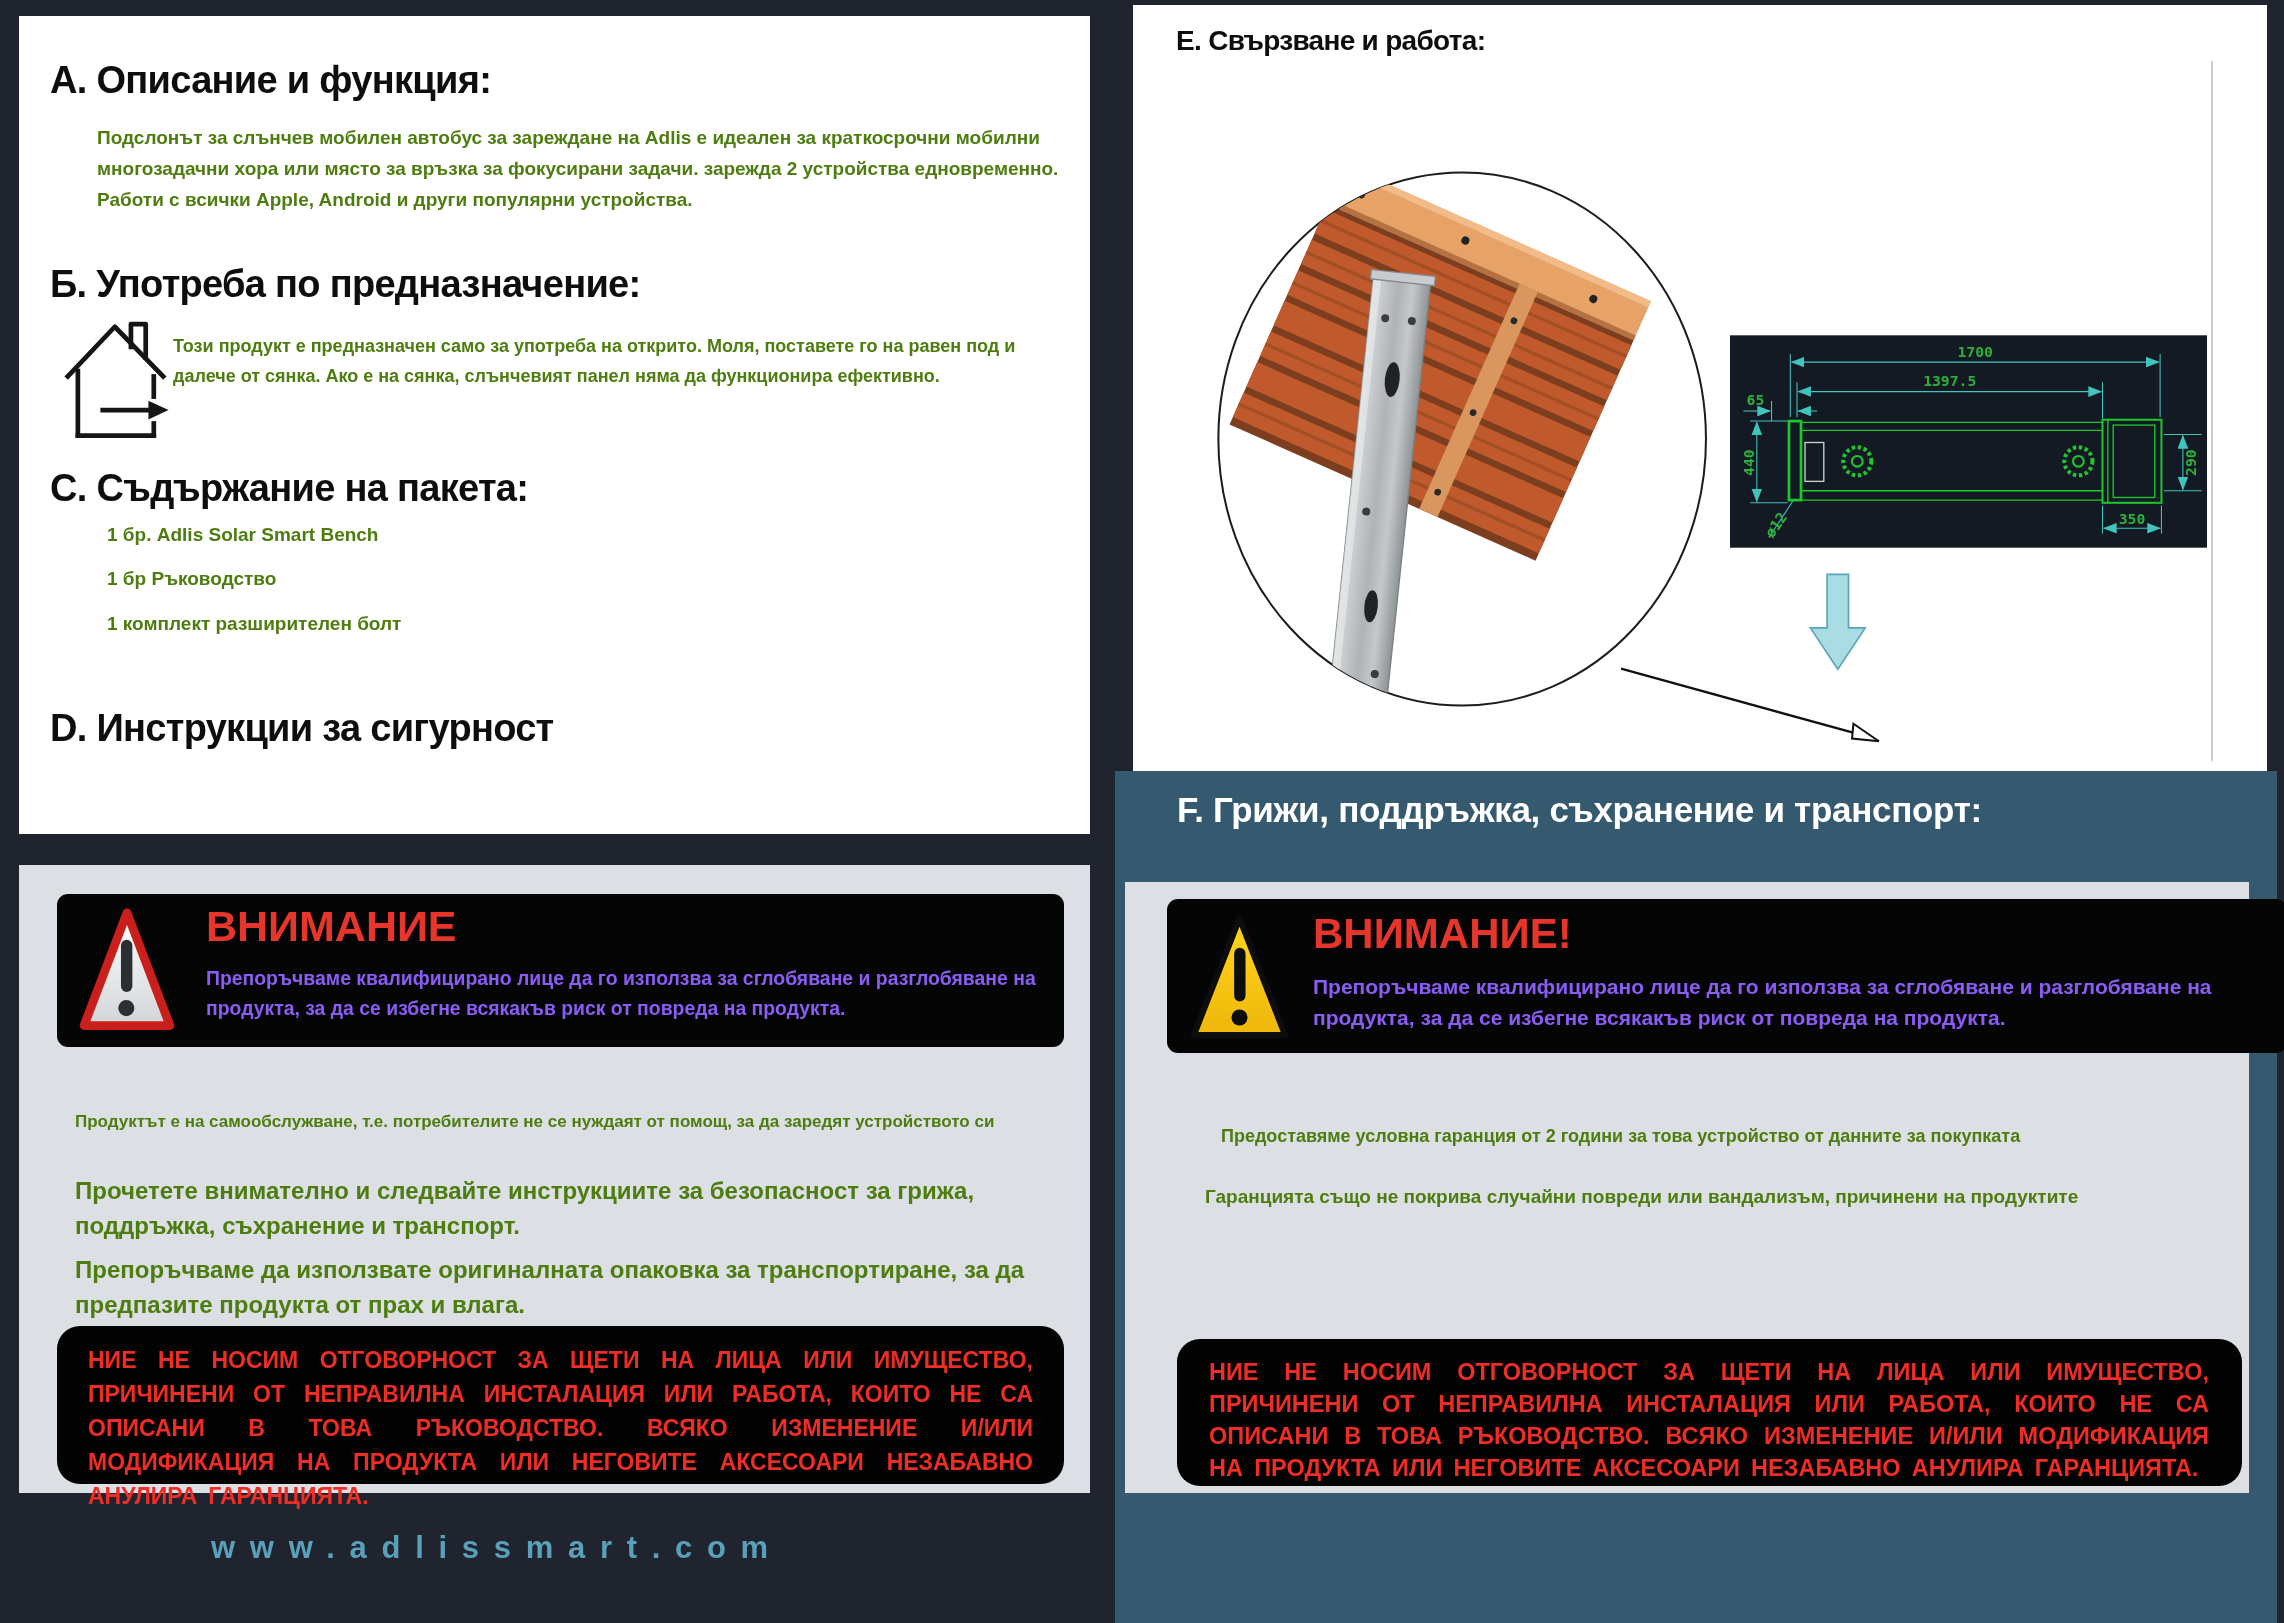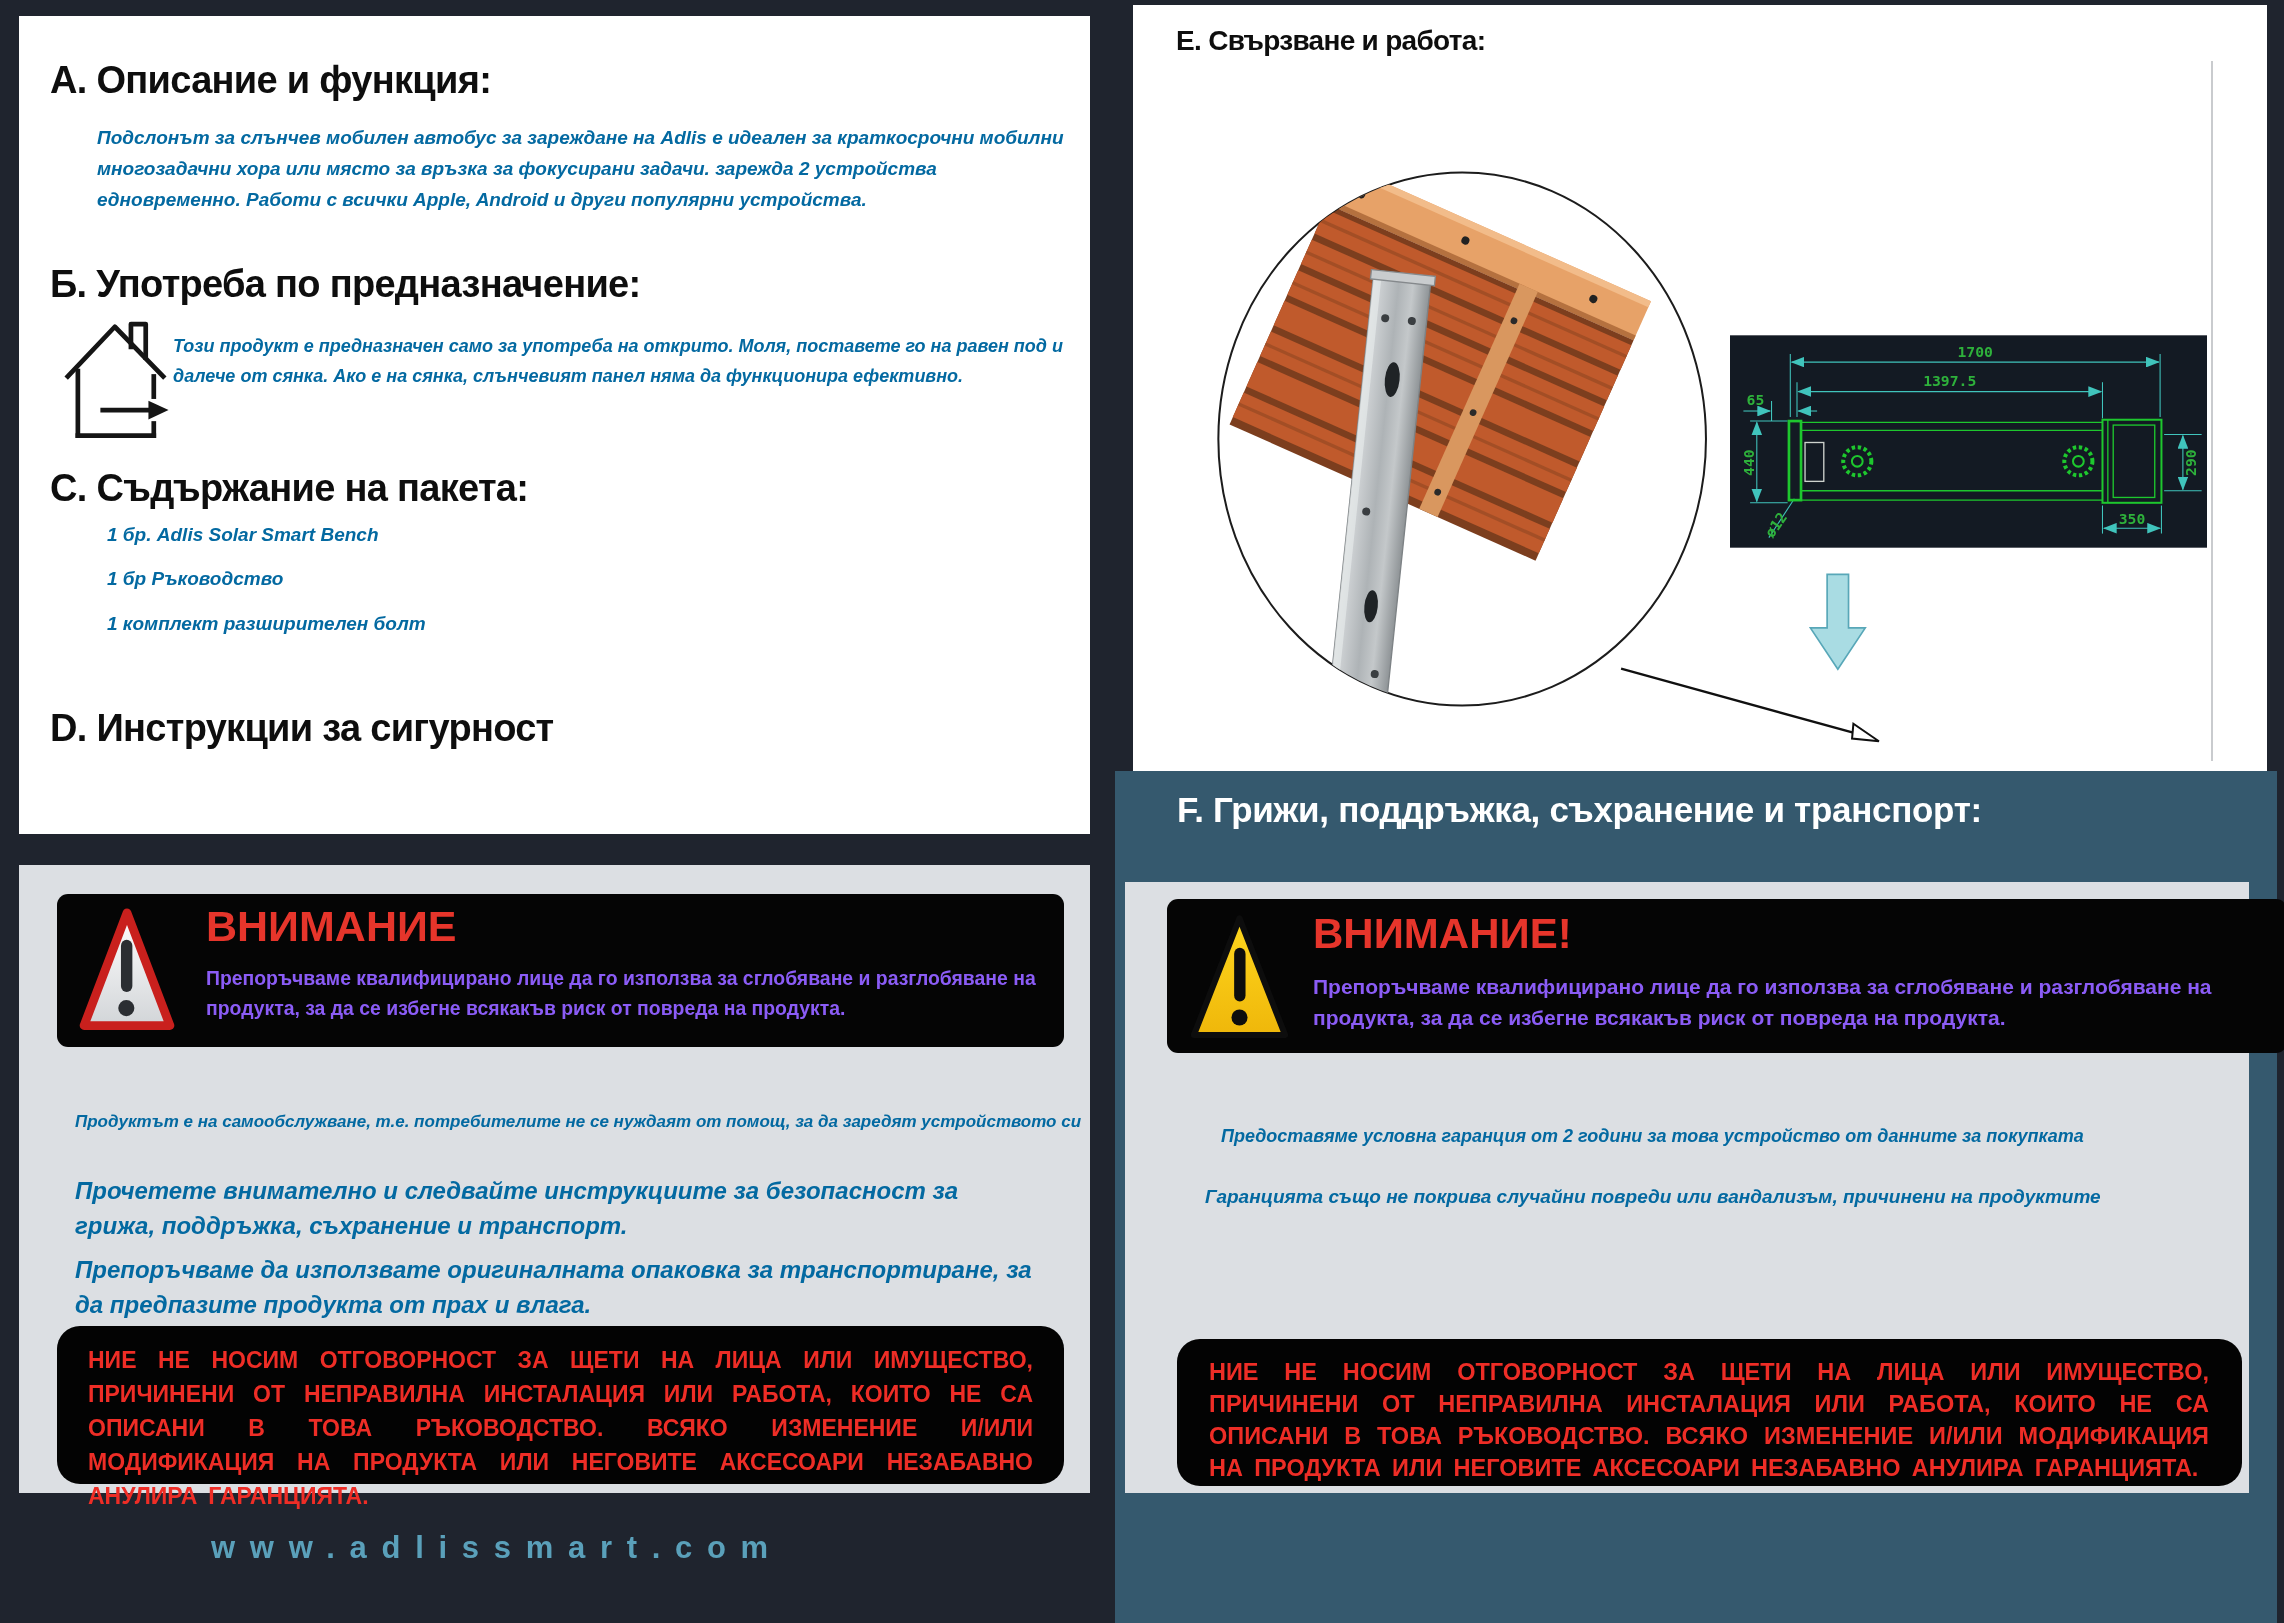--- a/index.html
+++ b/index.html
@@ -11,21 +11,21 @@
     font-weight:700;
     color:#121212;
     overflow:hidden;
   }
   .abs { position:absolute; }
   .panel-white { background:#ffffff; }
   .panel-gray  { background:#dcdfe3; }
   .blue-region { background:#35596e; }
   .h1 { font-size:38px; font-weight:700; color:#0e0e0e; letter-spacing:-0.7px; white-space:nowrap; }
   .h1-white { font-size:35px; font-weight:700; color:#ffffff; letter-spacing:-0.3px; white-space:nowrap; }
-  .body-bold { font-weight:700; color:#0369a1;font-style:italic; }
+  .body-bold { font-weight:700; color:#4d7c0f; }
   .warn-box { background:#050505; border-radius:11px; }
   .warn-title { font-size:43px; font-weight:700; color:#e6352b; white-space:nowrap; }
   .warn-body { color:#8b5cf6; font-weight:700; }
   .alert-box { background:#030303; border-radius:23px; }
   .alert-text { color:#ee2d26; font-weight:700; text-align:justify; }
   .nowrap { white-space:nowrap; }
   .vline { background:#c9cbce; }
   .footer-url {
     font-size:31px; font-weight:700; color:#5aa0ba; letter-spacing:14.7px; white-space:nowrap;
   }

